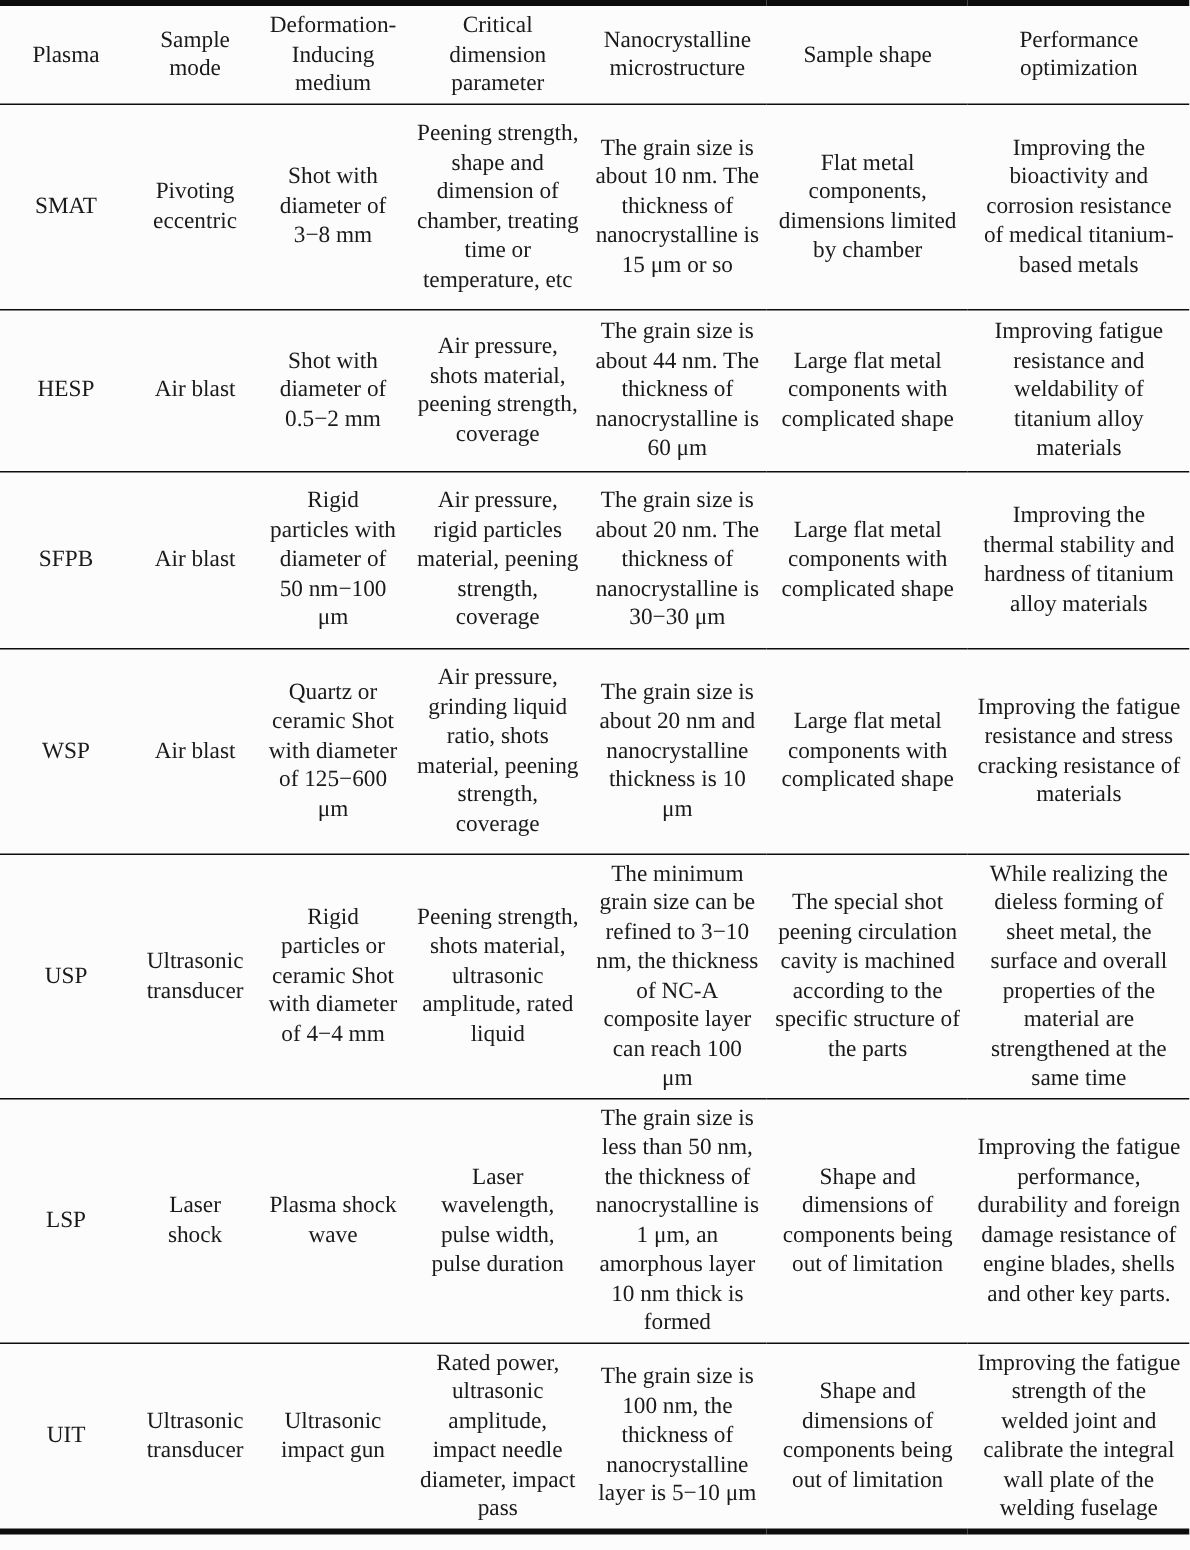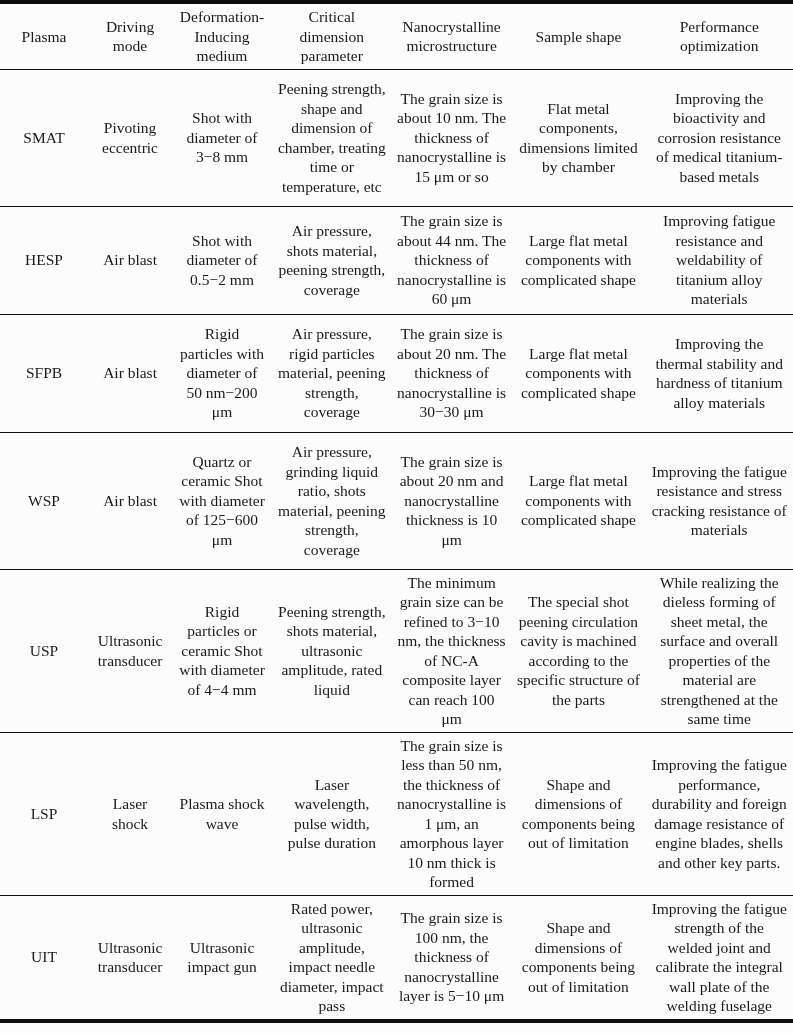--- a/index.html
+++ b/index.html
@@ -65,21 +65,21 @@
         <col class="c-driving">
         <col class="c-medium">
         <col class="c-param">
         <col class="c-nano">
         <col class="c-shape">
         <col class="c-perf">
     </colgroup>
     <thead>
       <tr class="hdr">
         <th>Plasma</th>
-        <th>Driving mode</th>
+        <th>Sample mode</th>
         <th>Deformation-Inducing medium</th>
         <th>Critical dimension parameter</th>
         <th>Nanocrystalline microstructure</th>
         <th>Sample shape</th>
         <th>Performance optimization</th>
       </tr>
     </thead>
     <tbody>
       <tr class="r-smat">
         <td>SMAT</td>
@@ -95,21 +95,21 @@
         <td>Air blast</td>
         <td>Shot with diameter of 0.5−2 mm</td>
         <td>Air pressure, shots material, peening strength, coverage</td>
         <td>The grain size is about 44 nm. The thickness of nanocrystalline is 60 μm</td>
         <td>Large flat metal components with complicated shape</td>
         <td>Improving fatigue resistance and weldability of titanium alloy materials</td>
       </tr>
       <tr class="r-sfpb">
         <td>SFPB</td>
         <td>Air blast</td>
-        <td>Rigid particles with diameter of 50 nm−200 μm</td>
+        <td>Rigid particles with diameter of 50 nm−100 μm</td>
         <td>Air pressure, rigid particles material, peening strength, coverage</td>
         <td>The grain size is about 20 nm. The thickness of nanocrystalline is 30−30 μm</td>
         <td>Large flat metal components with complicated shape</td>
         <td>Improving the thermal stability and hardness of titanium alloy materials</td>
       </tr>
       <tr class="r-wsp">
         <td>WSP</td>
         <td>Air blast</td>
         <td>Quartz or ceramic Shot with diameter of 125−600 μm</td>
         <td>Air pressure, grinding liquid ratio, shots material, peening strength, coverage</td>

